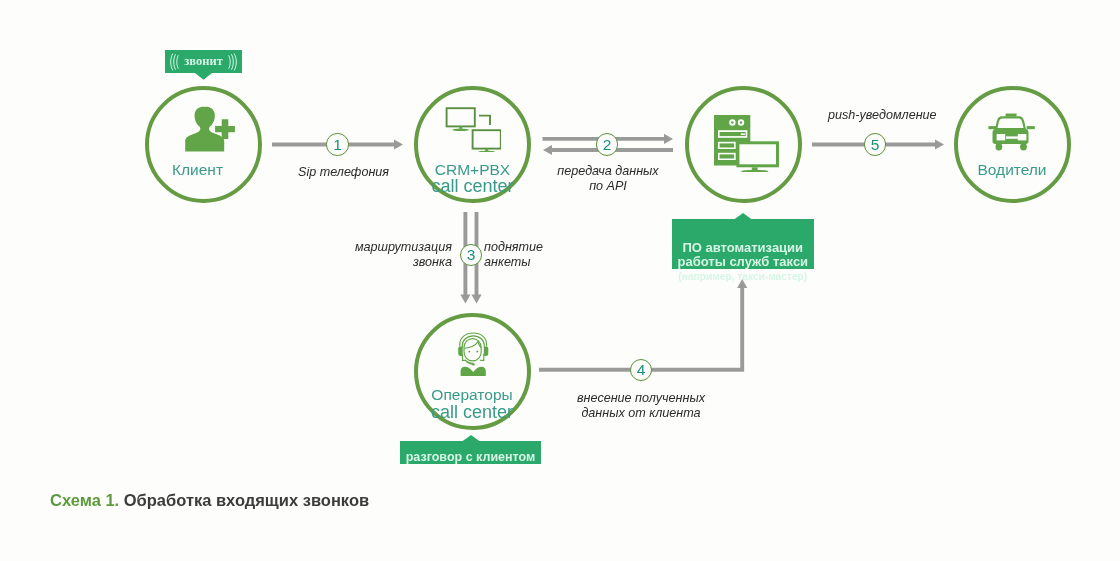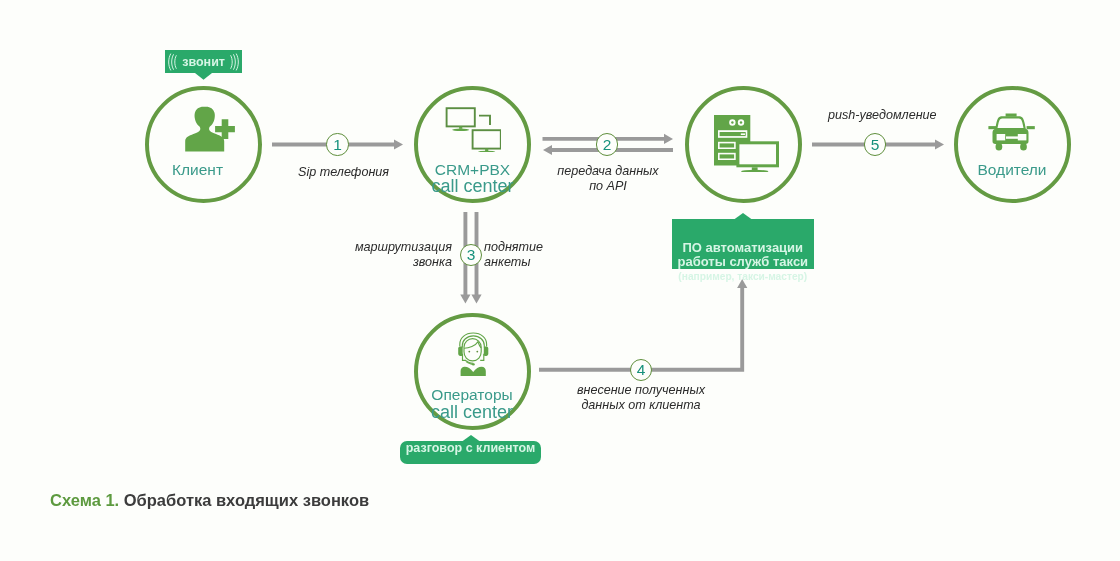--- a/index.html
+++ b/index.html
@@ -58,21 +58,21 @@
   <div class="node-title" style="left:139px;top:160.5px;width:117px;">Клиент</div>
 
   <div class="badge" style="left:164.8px;top:50px;width:77.6px;height:23.3px;font-size:12.5px;display:flex;align-items:center;justify-content:center;">
     <svg viewBox="0 0 10 18" style="width:10px;height:18px;">
       <g fill="none" stroke="#d6f5e5" stroke-width="1">
         <path d="M8.4 2.3C7.3 4.3 6.8 6.5 6.8 9s0.5 4.7 1.6 6.7"></path>
         <path d="M5.6 1.3C4.3 3.6 3.7 6.2 3.7 9s0.6 5.4 1.9 7.7"></path>
         <path d="M2.8 0.6C1.4 3.2 0.7 6 0.7 9s0.7 5.8 2.1 8.4"></path>
       </g>
     </svg>
-    <span style="margin:10px 4px;">звонит</span>
+    <span style="margin:10px 4px;font-family:Liberation Serif, serif;">звонит</span>
     <svg viewBox="0 0 10 18" style="width:10px;height:18px;">
       <g fill="none" stroke="#d6f5e5" stroke-width="1">
         <path d="M1.6 2.3C2.7 4.3 3.2 6.5 3.2 9s-0.5 4.7-1.6 6.7"></path>
         <path d="M4.4 1.3C5.7 3.6 6.3 6.2 6.3 9s-0.6 5.4-1.9 7.7"></path>
         <path d="M7.2 0.6C8.6 3.2 9.3 6 9.3 9s-0.7 5.8-2.1 8.4"></path>
       </g>
     </svg>
   </div>
   <svg style="position:absolute;left:195px;top:73px;width:17px;height:7px;">
     <polygon points="0,0 17,0 8.5,6.8" fill="#2aa96a"></polygon>
@@ -172,21 +172,21 @@
   </svg>
   <div class="badge" style="left:672px;top:218.6px;width:141.6px;height:50.7px;padding-top:22px;">
     <div style="font-size:13px;line-height:14.6px;">ПО автоматизации</div>
     <div style="font-size:13px;line-height:14.6px;">работы служб такси</div>
     <div style="font-size:10.2px;line-height:13px;">(например, такси-мастер)</div>
   </div>
 
   <svg style="position:absolute;left:462px;top:435px;width:18px;height:7px;">
     <polygon points="9,0 18,6.6 0,6.6" fill="#2aa96a"></polygon>
   </svg>
-  <div class="badge" style="left:400px;top:441px;width:141px;height:23px;font-size:12.5px;display:flex;align-items:flex-start;justify-content:center;border-radius:7px;">
+  <div class="badge" style="left:400px;top:441px;width:141px;height:23px;font-size:12.5px;display:flex;align-items:flex-end;justify-content:center;">
     <span>разговор с клиентом</span>
   </div>
 
   <div class="num" style="left:326.4px;top:133.3px;">1</div>
   <div class="num" style="left:595.8px;top:133.3px;">2</div>
   <div class="num" style="left:459.8px;top:244px;">3</div>
   <div class="num" style="left:629.8px;top:358.6px;">4</div>
   <div class="num" style="left:863.8px;top:133.3px;">5</div>
 
   <div class="elabel" style="left:298px;top:165px;">Sip телефония</div>
@@ -195,21 +195,21 @@
     <div>по API</div>
   </div>
   <div class="elabel" style="left:340px;top:240px;text-align:right;width:112px;">
     <div>маршрутизация</div>
     <div>звонка</div>
   </div>
   <div class="elabel" style="left:484px;top:240px;text-align:left;width:110px;">
     <div>поднятие</div>
     <div>анкеты</div>
   </div>
-  <div class="elabel" style="left:570px;top:383px;text-align:center;width:142px;">
+  <div class="elabel" style="left:570px;top:391px;text-align:center;width:142px;">
     <div>внесение полученных</div>
     <div>данных от клиента</div>
   </div>
   <div class="elabel" style="left:828px;top:108px;">push-уведомление</div>
 
   <div class="caption" style="left:50px;top:491px;">
     <span class="cap-g">Схема 1.</span><span class="cap-d"> Обработка входящих звонков</span>
   </div>
 </div>
 

